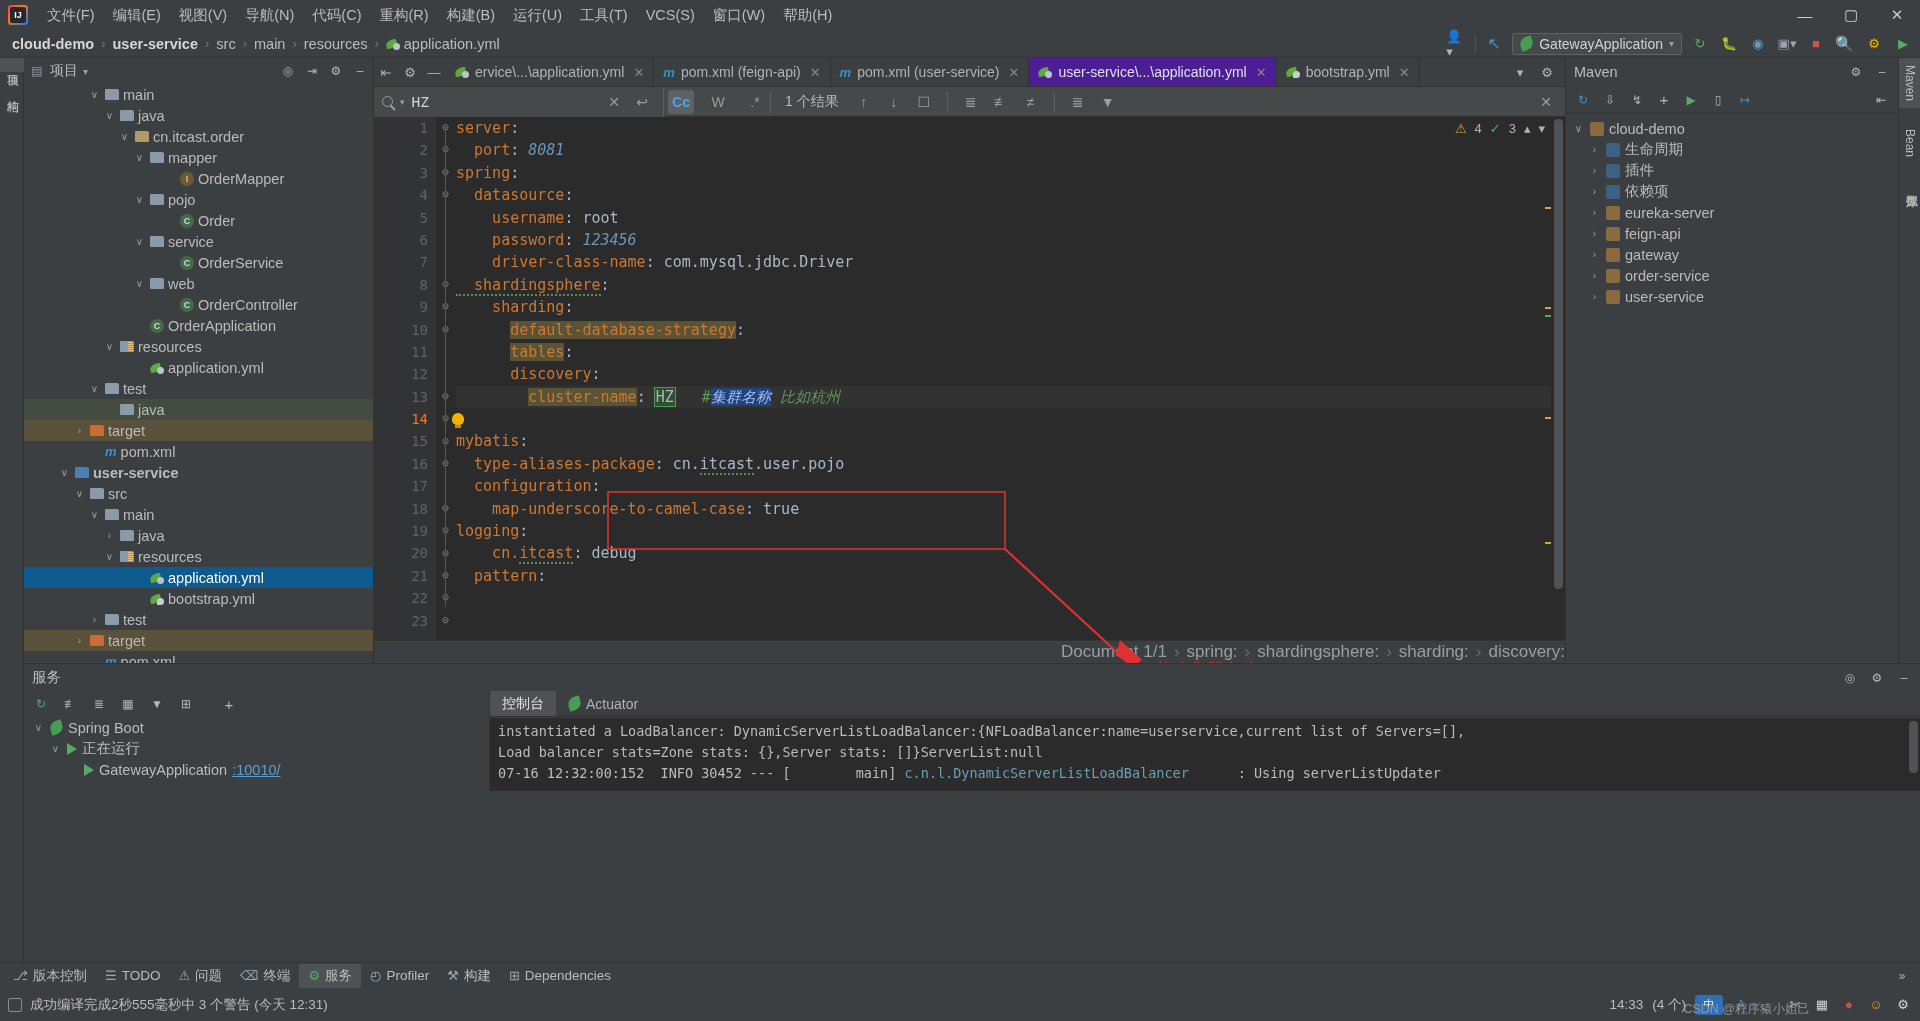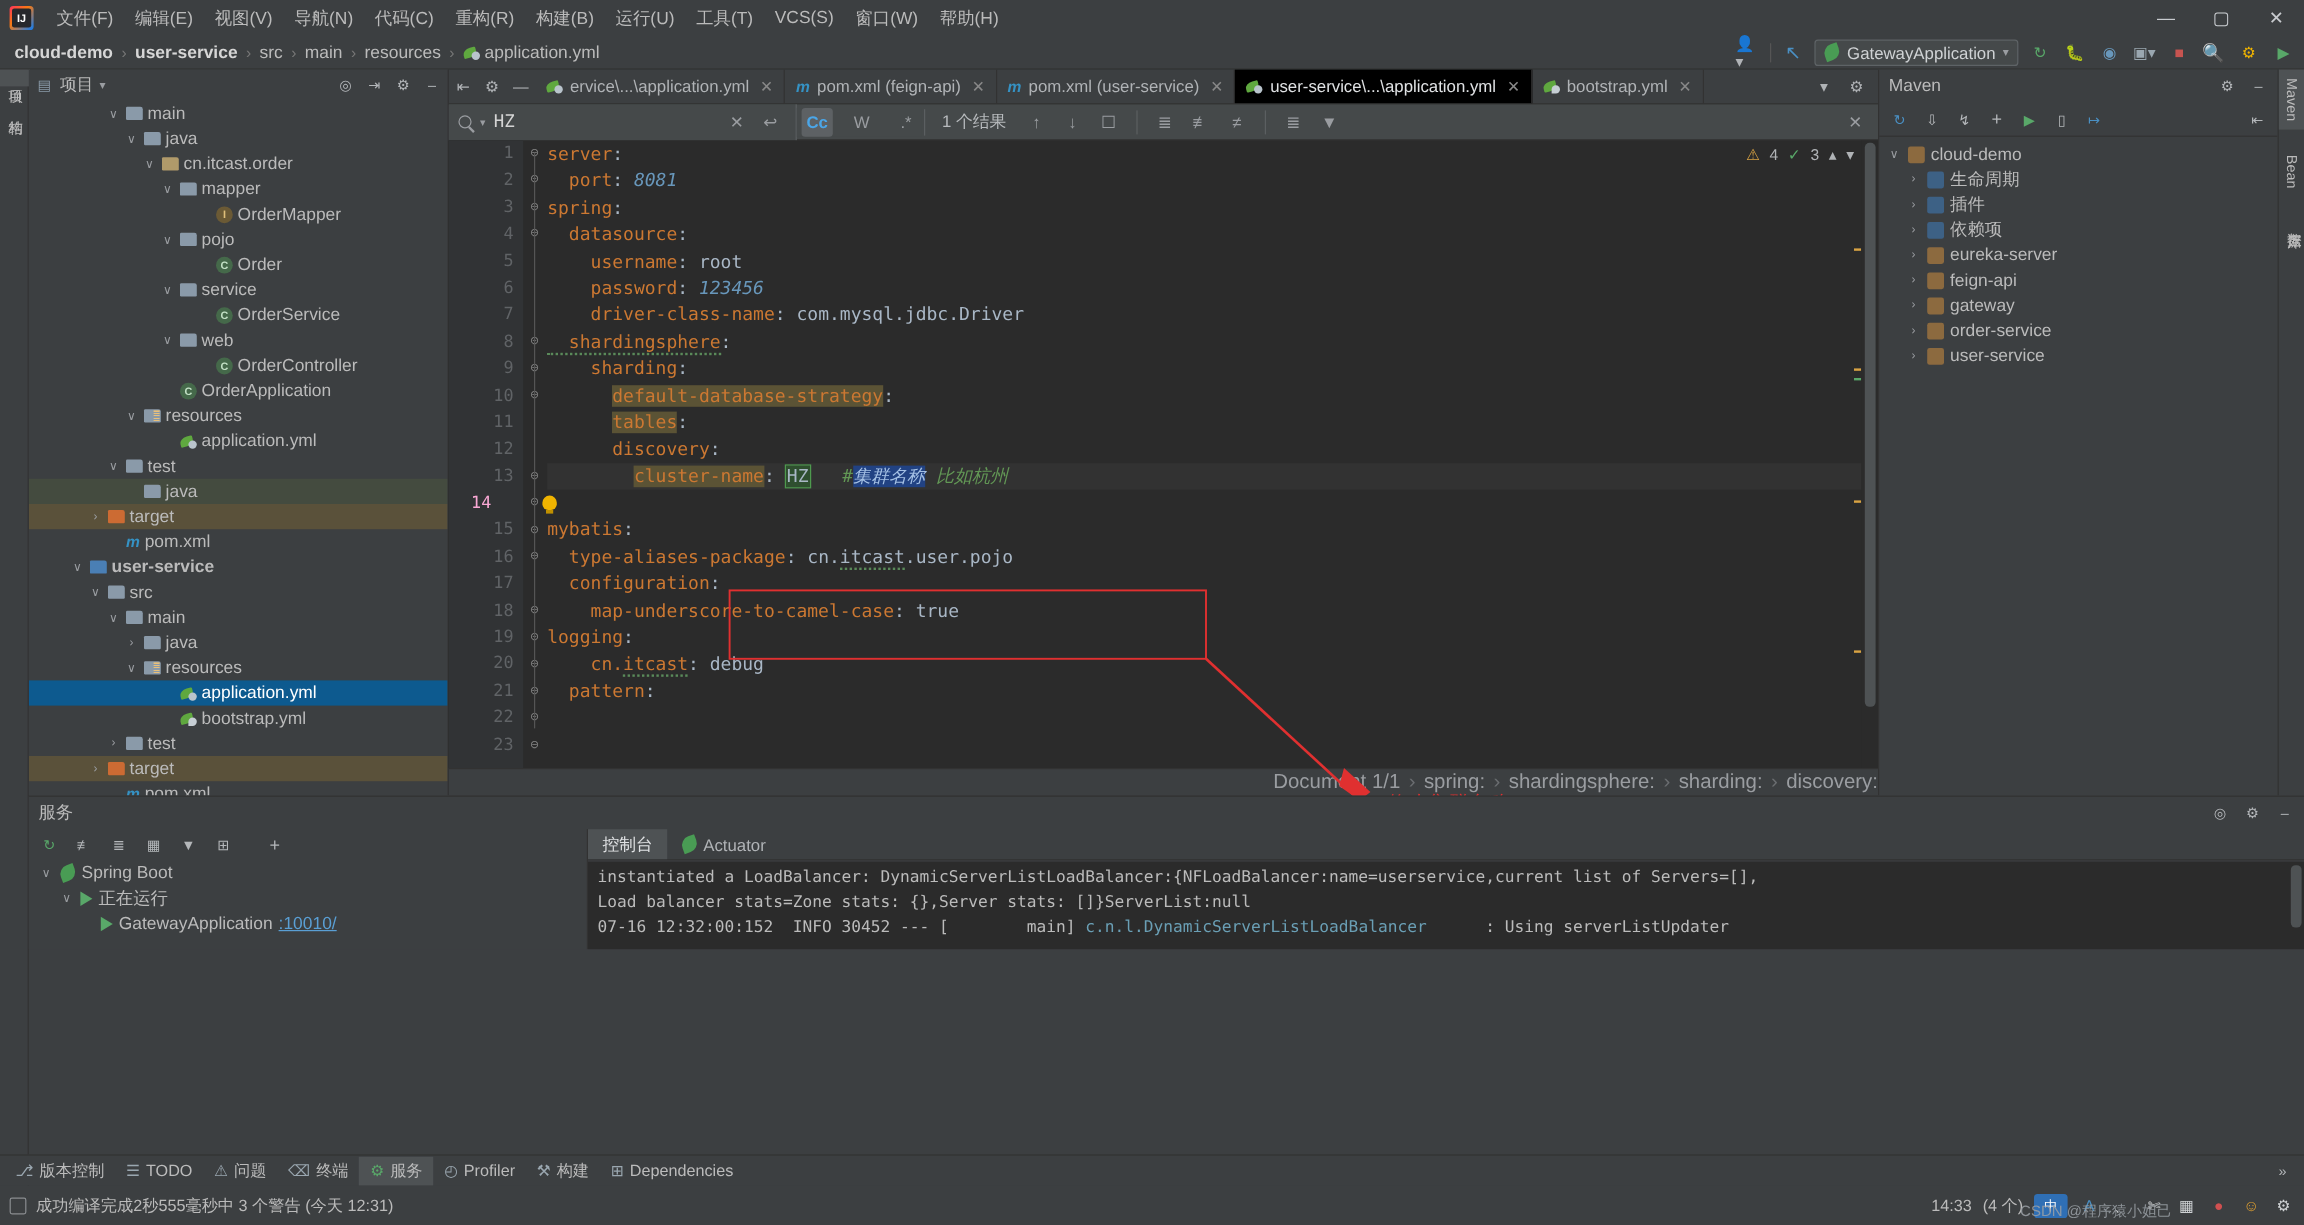--- a/index.html
+++ b/index.html
@@ -140,21 +140,21 @@
     border-bottom: 1px solid #323232; font-size: 14px;
   }
   .tb-ico {
     width: 24px; display: flex; align-items: center; justify-content: center;
     color: #b0b3b6; font-size: 13px;
   }
   .etab {
     display: flex; align-items: center; gap: 6px; padding: 0 9px;
     color: #b0b3b6; white-space: nowrap; border-right: 1px solid #323232;
   }
-  .etab.active { background: #000000; color: #e0e2e4; }
+  .etab.active { background: #4c1d95; color: #e0e2e4; }
   .etab .x { color: #888; font-size: 13px; margin-left: 3px; }
   .tabbar-right { margin-left: auto; display: flex; align-items: center; gap: 3px; padding-right: 6px; }
 
   .findbar {
     height: 30px; background: #45494a; display: flex; align-items: center;
     font-size: 14px; border-bottom: 1px solid #323232; position: relative;
   }
   .find-input-wrap {
     display: flex; align-items: center; gap: 7px; background: #45494a;
     height: 30px; padding: 0 8px; width: 290px; border-right: 1px solid #5b5f61;
@@ -179,21 +179,21 @@
 
   .code-area { position: absolute; top: 59px; left: 0; right: 0; bottom: 23px; background: #2b2b2b; overflow: hidden; }
   .gutter {
     position: absolute; top: 0; left: 0; width: 62px; bottom: 0;
     background: #313335; text-align: right;
   }
   .gutter-n {
     height: 22.4px; line-height: 22.4px; color: #606366; font-size: 14px;
     font-family: "DejaVu Sans Mono", monospace; padding-right: 8px;
   }
-  .gutter-n.cur { color: #f9a8d4; text-align: center; }
+  .gutter-n.cur { color: #f97316; }
   .folds { position: absolute; top: 0; left: 62px; width: 20px; bottom: 0; }
   .fold {
     position: absolute; left: 4px; width: 11px; height: 11px;
     color: #888; font-size: 9px; text-align: center; line-height: 10px;
   }
   .fold-line { position: absolute; left: 9px; width: 1px; background: #555; }
   .code {
     position: absolute; top: 0; left: 82px; right: 0; bottom: 0;
     font-family: "DejaVu Sans Mono", monospace; font-size: 15px;
   }

